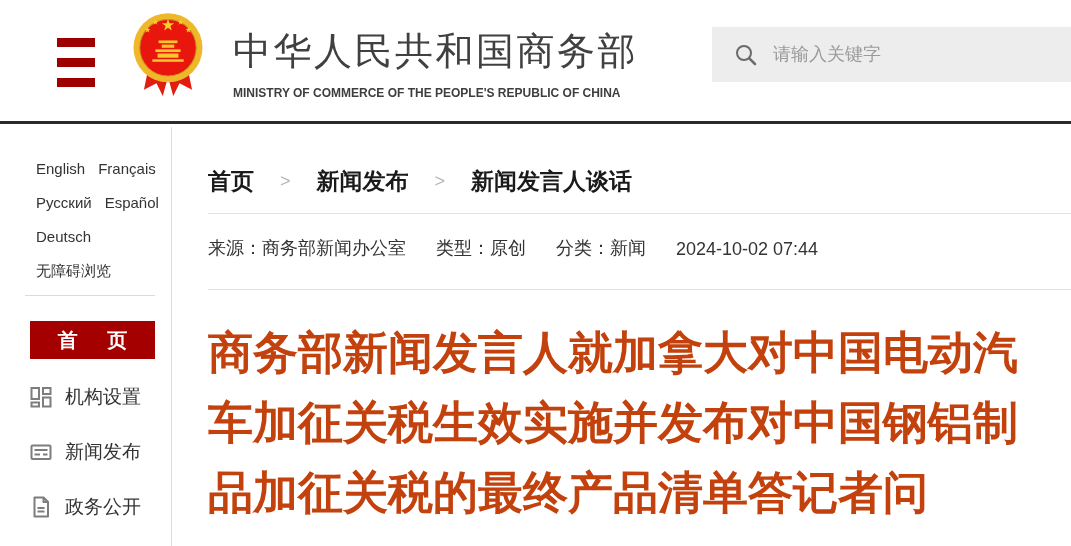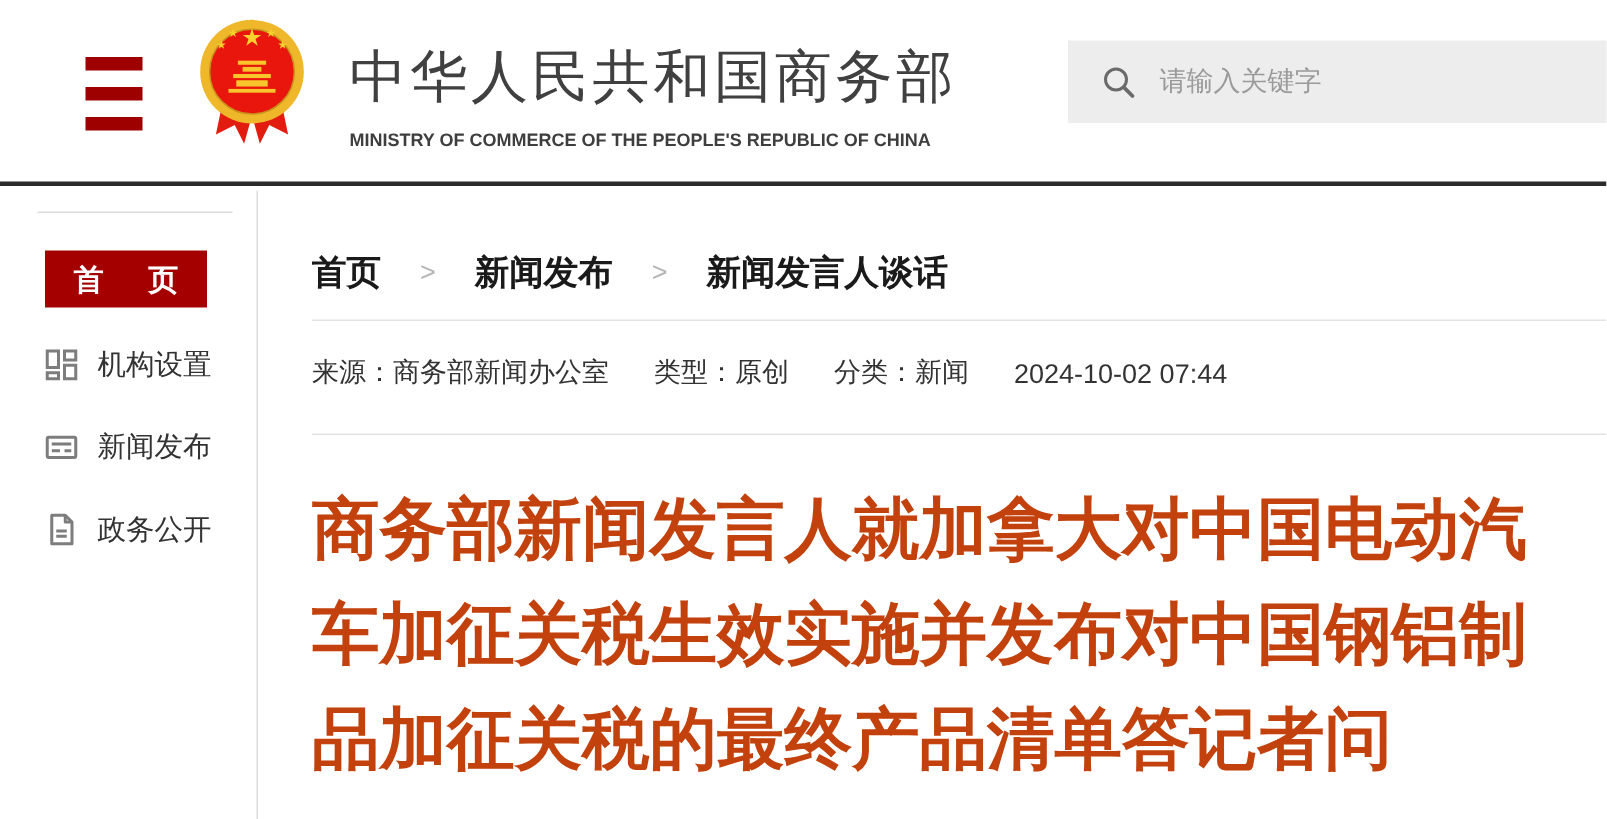--- a/index.html
+++ b/index.html
@@ -25,21 +25,21 @@
     font-size:18px; color:#333; font-family:"Liberation Sans","DejaVu Sans",sans-serif; }
   .search-box input::placeholder { color:#9a9a9a; }
 
   
   .sidebar { position:absolute; left:0; top:127px; width:172px; height:419px;
     border-right:1px solid #dcdcdc; background:#fff; }
   .langs { padding:32px 0 0 36px; font-size:15px; color:#333; }
   .lang-row { display:flex; gap:13px; line-height:20px; margin-bottom:14px; white-space:nowrap; }
   .lang-row span { cursor:pointer; }
   .side-divider { border-top:1px solid #dcdcdc; margin:14px 16px 0 25px; }
-  .home-btn { margin:25px 0 0 30px; width:108px; height:38px; background:#a40000;
+  .home-btn { margin:25px 0 0 30px; width:125px; height:38px; background:#a40000;
     color:#fff; font-size:20px; font-weight:700; letter-spacing:12px; padding-left:12px;
     display:flex; align-items:center; justify-content:center; cursor:pointer; }
   .side-menu { margin-top:23px; }
   .side-item { display:flex; align-items:center; gap:13px; padding-left:30px;
     height:30px; margin-bottom:25px; cursor:pointer; }
   .side-item .label { font-size:19px; font-weight:400; color:#333; white-space:nowrap; }
 
   
   .main { position:absolute; left:208px; top:127px; width:863px; }
   .breadcrumb { margin-top:39px; display:flex; align-items:center; gap:26px;
@@ -93,20 +93,36 @@
   <div class="search-box">
     <svg viewBox="0 0 24 24" width="24" height="24">
       <circle cx="10" cy="10" r="7" fill="none" stroke="#6a6a6a" stroke-width="2"></circle>
       <line x1="15.3" y1="15.3" x2="21" y2="21" stroke="#6a6a6a" stroke-width="2.5" stroke-linecap="round"></line>
     </svg>
     <input type="text" placeholder="请输入关键字" style="">
   </div>
 </div>
 
 <div class="sidebar">
+  <div class="langs">
+    <div class="lang-row">
+      <span>English</span>
+      <span>Français</span>
+    </div>
+    <div class="lang-row">
+      <span>Русский</span>
+      <span>Español</span>
+    </div>
+    <div class="lang-row">
+      <span>Deutsch</span>
+    </div>
+    <div class="lang-row">
+      <span>无障碍浏览</span>
+    </div>
+  </div>
 
   <div class="side-divider"></div>
 
   <div class="home-btn">首 页</div>
 
   <div class="side-menu">
     <div class="side-item">
       <svg viewBox="0 0 22 22" width="22" height="22" fill="none" stroke="#7d7d7d" stroke-width="2">
         <rect x="1.5" y="2" width="7.5" height="11"></rect>
         <rect x="13" y="2" width="7.5" height="6"></rect>

